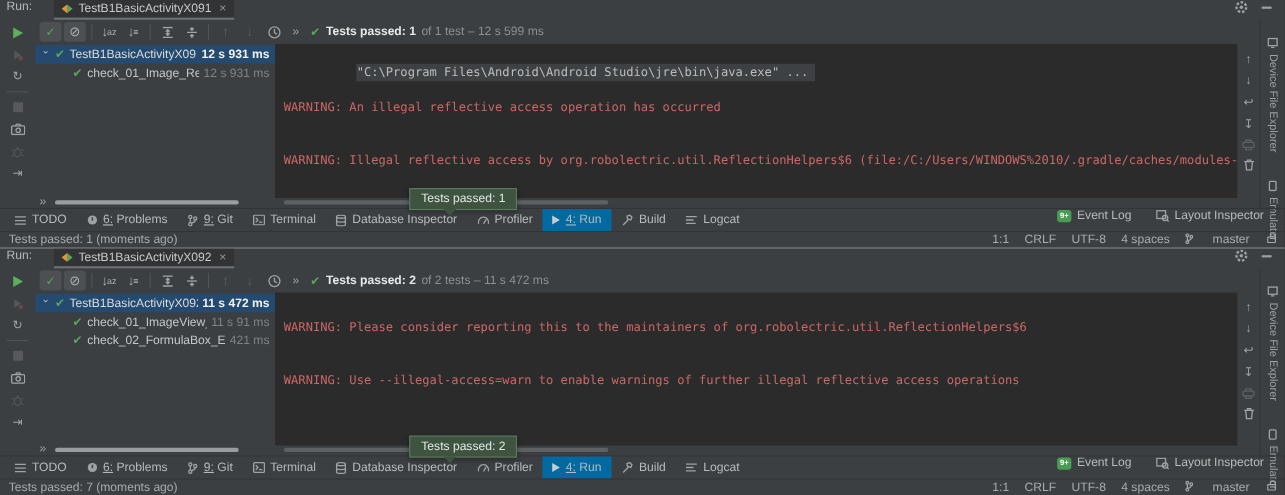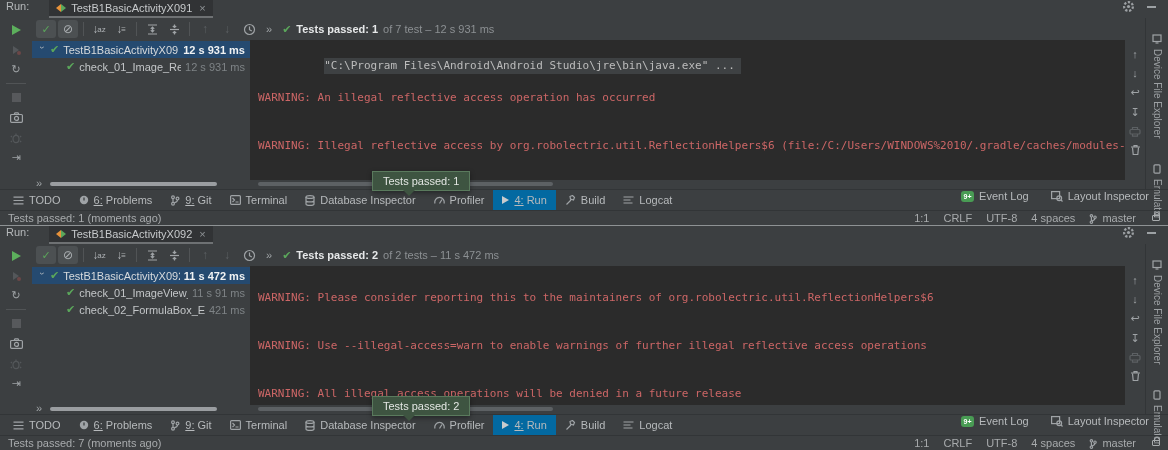--- a/index.html
+++ b/index.html
@@ -69,21 +69,21 @@
   .bbar{height:21px;flex:none;display:flex;align-items:stretch;border-top:1px solid #323537;padding-left:4px}
   .bitem{display:flex;align-items:center;gap:5px;padding:0 9px;color:#b7babc;white-space:nowrap}
   .bitem.active{background:#0369a1}
   .bitem u{text-decoration:underline}
   .bbar-right{margin-left:auto;display:flex;align-items:flex-start;gap:4px;padding-right:10px}
   .evicon{width:13px;height:11px;background:#499c54;border-radius:3px;color:#fff;font-size:7px;font-weight:bold;display:flex;align-items:center;justify-content:center}
   .runtri{width:0;height:0;border-left:7px solid #c8cbcd;border-top:4px solid transparent;border-bottom:4px solid transparent}
   
   .sbar{height:15px;flex:none;display:flex;align-items:center;border-top:1px solid #323537;padding:0 8px;color:#a8abad}
   .sbar-right{margin-left:auto;display:flex;align-items:center;gap:14px}
-  .branch{display:flex;align-items:flex-end;gap:5px}
+  .branch{display:flex;align-items:flex-start;gap:17px}
   .lock{width:8px;height:6px;border:1px solid #a8abad;border-radius:1px;position:relative;margin-left:2px}
   .lock:before{content:"";position:absolute;left:1px;top:-4px;width:4px;height:4px;border:1px solid #a8abad;border-bottom:none;border-radius:3px 3px 0 0}
   
   .tooltip{position:absolute;left:372px;bottom:34px;background:#3e5441;border:1px solid #5a7a5d;color:#e3e6e3;padding:3px 10px;font-size:11px;white-space:nowrap;box-shadow:0 2px 5px rgba(0,0,0,.4);z-index:5}
   .tooltip:after{content:"";position:absolute;left:30px;bottom:-6px;width:0;height:0;border-left:6px solid transparent;border-right:6px solid transparent;border-top:6px solid #3e5441}
   svg{display:block}
   .icon-stroke{stroke:#9fa3a6;fill:none;stroke-width:1.2}
   .dim .icon-stroke{stroke:#5c6063}
 </style>
 </head>
@@ -171,21 +171,21 @@
         <span class="tb">
             <svg width="13" height="13" viewBox="0 0 13 13">
               <circle cx="6.5" cy="6.5" r="5" class="icon-stroke"></circle>
               <path d="M6.5 3.4v3.3l2.3 1.4" class="icon-stroke"></path>
             </svg>
           </span>
         <span class="chev2">»</span>
         <span class="sum">
           <span class="check">✔</span>
           <b>Tests passed: 1</b>
-          <span class="gray">of 7 test – 12 s 931 ms</span>
+          <span class="gray">of 1 test – 12 s 599 ms</span>
         </span>
       </div>
 
       <div class="content">
         <div class="tree">
           <div class="trow root">
             <span class="chevron">›</span>
             <span class="check">✔</span>
             <span class="lbl">
                 <span>TestB1BasicActivityX091</span>
@@ -470,21 +470,20 @@
             <span class="lbl">
                 <span>check_02_FormulaBox_Event</span>
               </span>
             <span class="t">421 ms</span>
           </div>
         </div>
 
         <div class="console clip">
           <div class="line warn">WARNING: Please consider reporting this to the maintainers of org.robolectric.util.ReflectionHelpers$6</div>
           <div class="line warn">WARNING: Use --illegal-access=warn to enable warnings of further illegal reflective access operations</div>
-          <div class="line warn">WARNING: All illegal access operations will be denied in a future release</div>
           
           
           
           
           
         </div>
 
         <div class="cicons">
           <span>↑</span>
           <span>↓</span>

